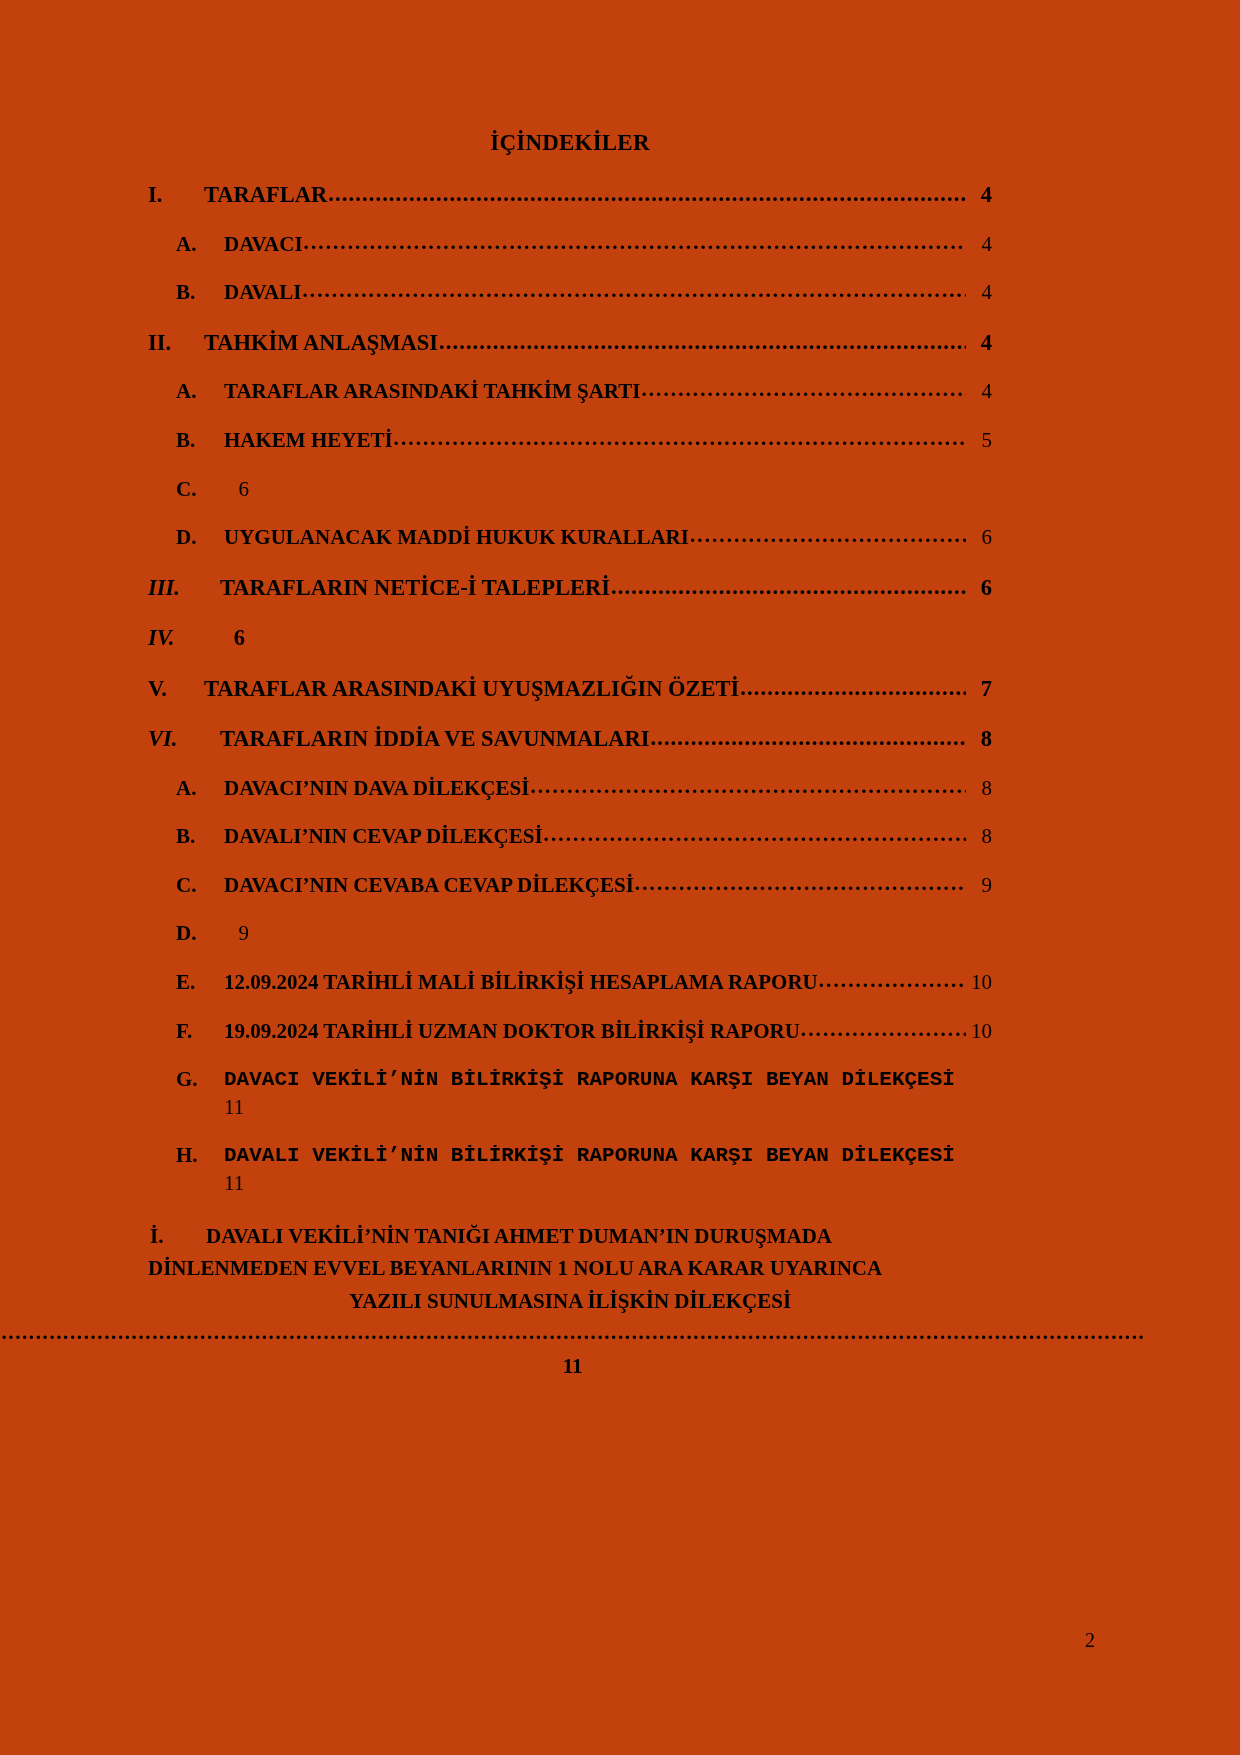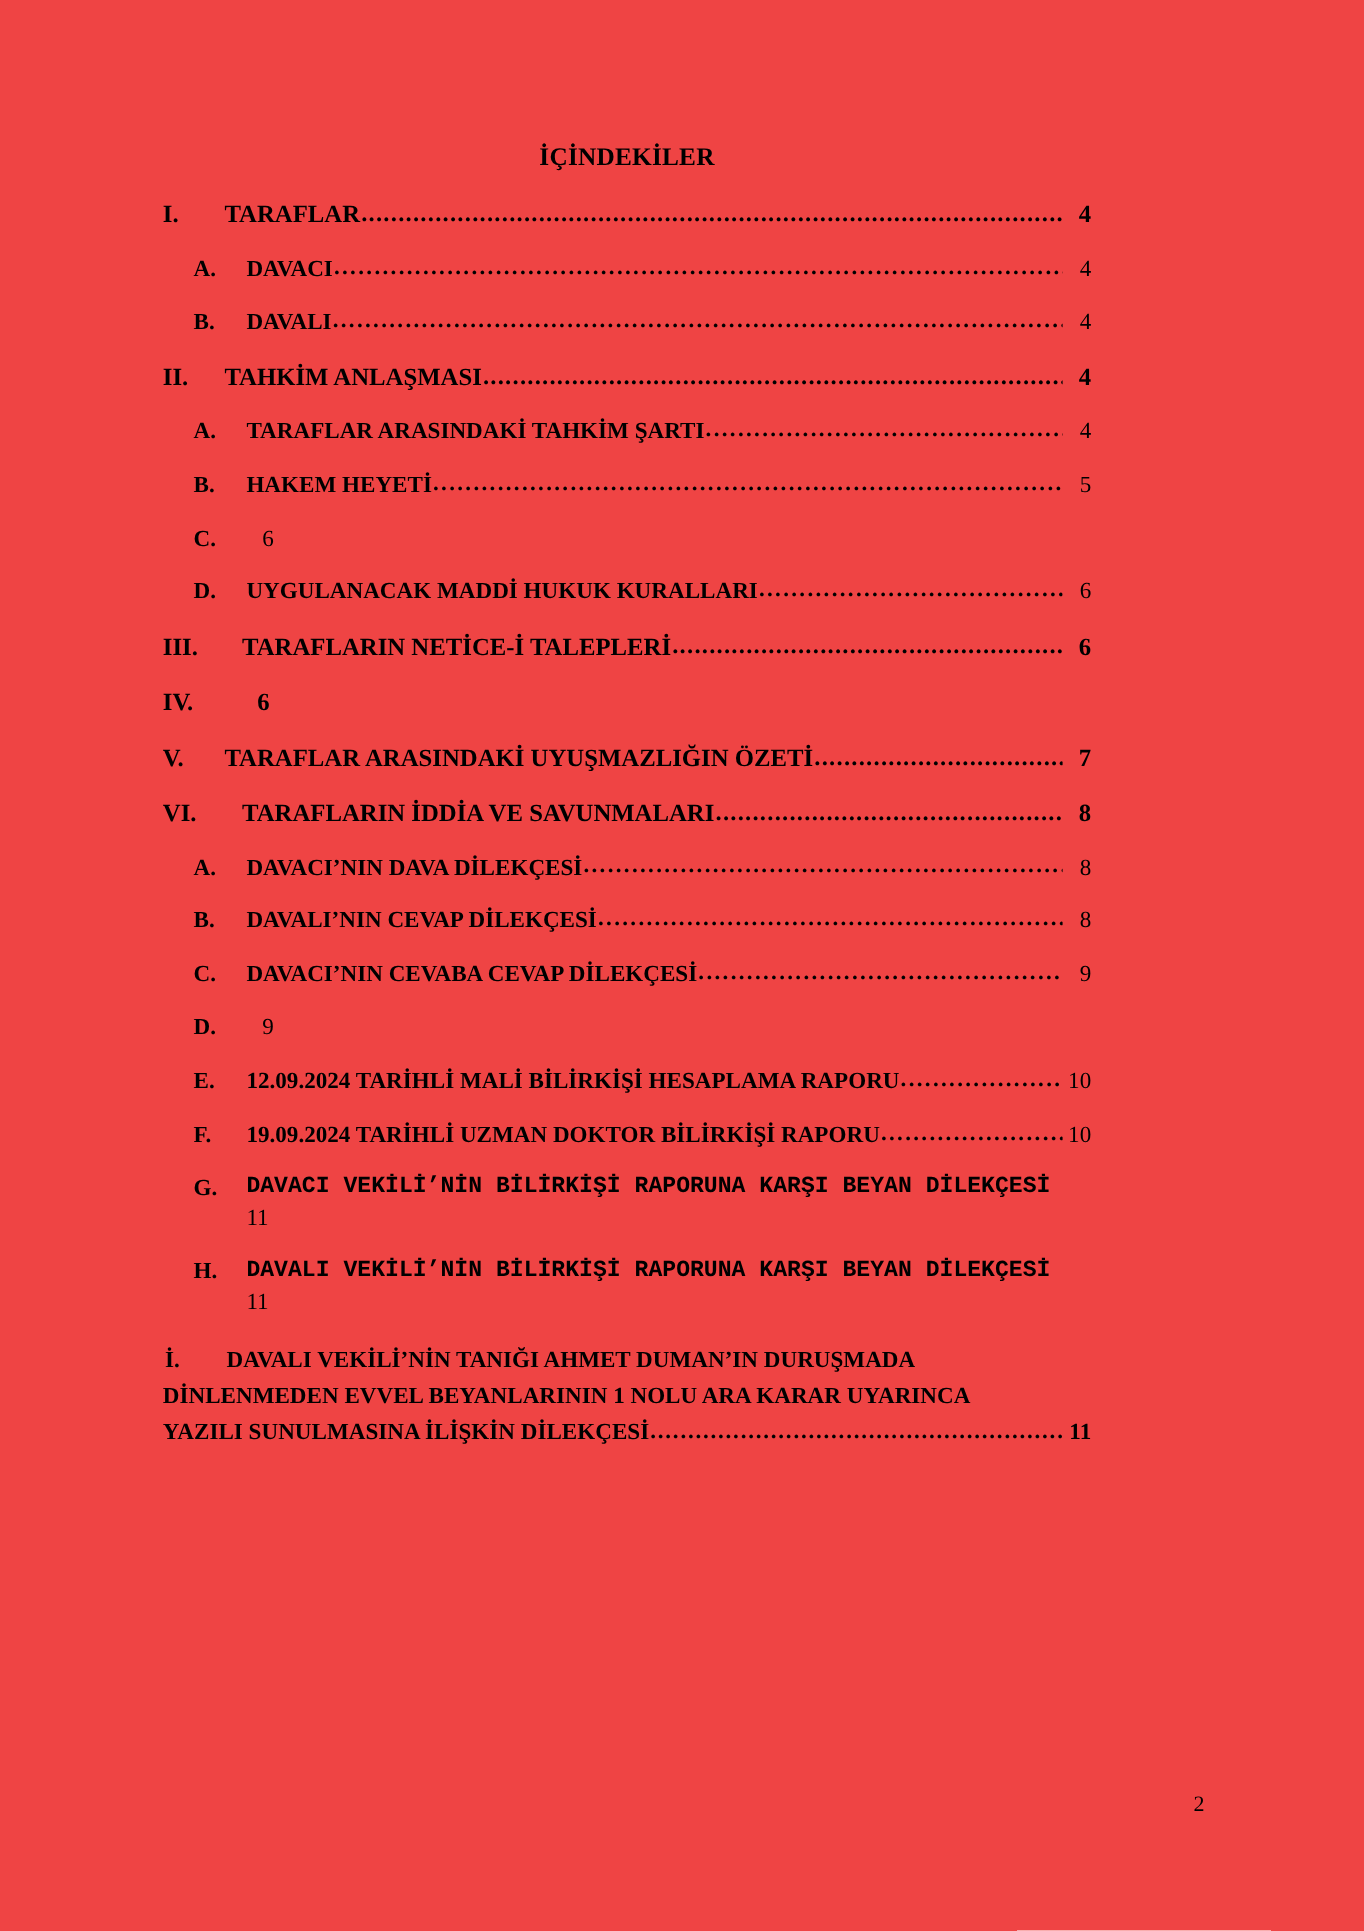--- a/index.html
+++ b/index.html
@@ -9,21 +9,21 @@
   }
   body {
     font-family: "Liberation Serif", "DejaVu Serif", serif;
     color: #000000;
   }
   .page {
     position: relative;
     width: 1240px;
     height: 1755px;
     margin: 0 auto;
-    background: #ef4444;
+    background: #c2410c;
     box-sizing: border-box;
     padding: 0;
     overflow: hidden;
   }
   .content {
     position: absolute;
     left: 148px;
     top: 0;
     width: 844px;
   }
@@ -92,21 +92,21 @@
   }
   .lvl1 .num {
     width: 56px;
   }
   .lvl1 .pg {
     font-weight: bold;
   }
   .lvl1 .leader { letter-spacing: 1.1px; }
 
   
-  .lvl1.wide .num { width: 72px; }
+  .lvl1.wide .num { width: 72px; font-style: italic; }
 
   
   .lvl2 {
     font-size: 21px;
     padding-left: 28px;
   }
   .lvl2 .num {
     width: 48px;
   }
   .lvl2 .pg {
@@ -147,20 +147,21 @@
   .toc-entry.block .line {
     display: flex;
     align-items: flex-end;
     line-height: 1.55;
   }
   .toc-entry.block .num { width: 56px; padding-left: 2px; }
   .toc-entry.block .tail {
     display: flex;
     align-items: center;
     width: 100%;
+    flex-direction: column;
   }
   .toc-entry.block .tail .label { white-space: nowrap; }
 
   .footer-pg {
     position: absolute;
     right: 145px;
     bottom: 103px;
     font-size: 20px;
     font-weight: normal;
   }

